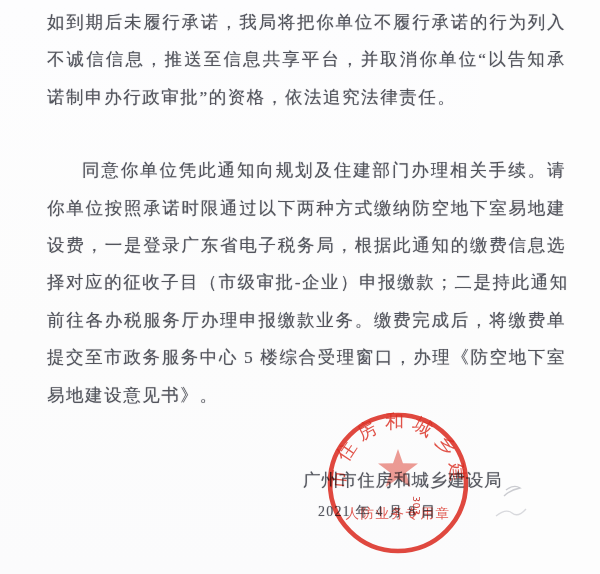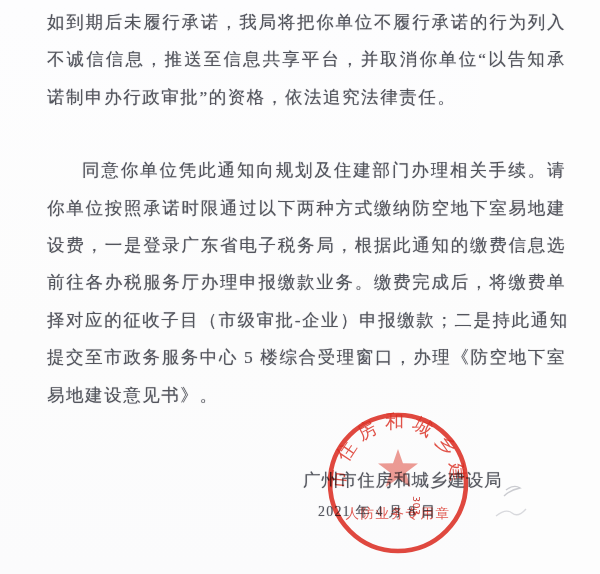--- a/index.html
+++ b/index.html
@@ -57,22 +57,22 @@
 
 <div class="page">
 
   <div class="doc-body">
       <div class="doc-line">如到期后未履行承诺，我局将把你单位不履行承诺的行为列入</div>
       <div class="doc-line">不诚信信息，推送至信息共享平台，并取消你单位“以告知承</div>
       <div class="doc-line last">诺制申办行政审批”的资格，依法追究法律责任。</div>
       <div class="doc-line indent">同意你单位凭此通知向规划及住建部门办理相关手续。请</div>
       <div class="doc-line">你单位按照承诺时限通过以下两种方式缴纳防空地下室易地建</div>
       <div class="doc-line">设费，一是登录广东省电子税务局，根据此通知的缴费信息选</div>
+      <div class="doc-line">择对应的征收子目（市级审批-企业）申报缴款；二是持此通知</div>
       <div class="doc-line">前往各办税服务厅办理申报缴款业务。缴费完成后，将缴费单</div>
-      <div class="doc-line">择对应的征收子目（市级审批-企业）申报缴款；二是持此通知</div>
       <div class="doc-line">提交至市政务服务中心 5 楼综合受理窗口，办理《防空地下室</div>
       <div class="doc-line last">易地建设意见书》。</div>
     </div>
 
   <div class="sig-issuer">广州市住房和城乡建设局</div>
   <div class="sig-date">2021 年 4 月 8 日</div>
 
   <div class="seal">
     <svg viewBox="0 0 146 146" xmlns="http://www.w3.org/2000/svg">
 

